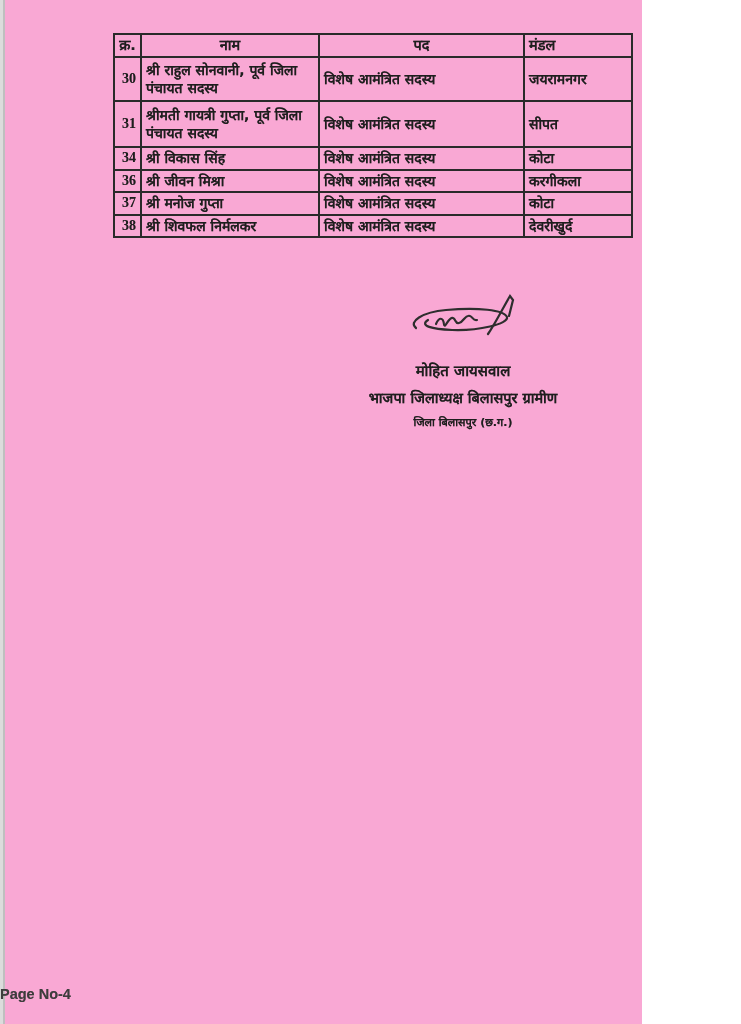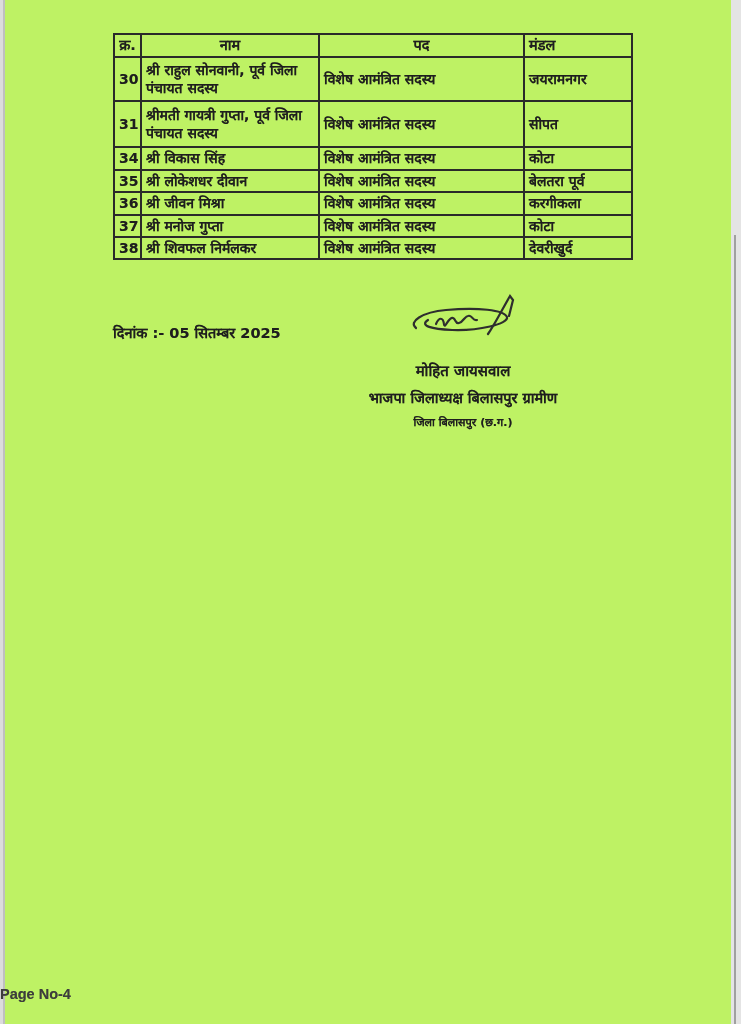--- a/index.html
+++ b/index.html
@@ -1,20 +1,20 @@
 <!DOCTYPE html>
 <html><head>
 <meta charset="utf-8">
 <style>
   html, body { margin: 0; padding: 0; background: #ffffff; }
   .paper {
     position: relative;
-    width: 741px;
+    width: 642px;
     height: 1024px;
-    background: #bef264;
+    background: #f9a8d4;
     overflow: hidden;
     font-family: "DejaVu Sans", sans-serif;
     color: #1e1e1e;
     text-shadow: 0 0 0.6px rgba(30,30,30,0.45);
   }
   
   .edge-left-strip  { position:absolute; left:0;   top:0; width:3px;  height:1024px; background:#dcdcdc; }
   .edge-left-line   { position:absolute; left:3px; top:0; width:2px;  height:1024px; background:#bfbfbf; }
   .edge-right-band  { position:absolute; left:731px; top:0; width:10px; height:1024px; background:#e4e4e4; }
   .edge-right-line  { position:absolute; left:734px; top:235px; width:2px; height:789px; background:#a0a0a0; }
@@ -38,21 +38,21 @@
   }
   table.members th { font-weight: 700; font-size: 14.5px; }
   tr.hdr   { height: 20px; }
   tr.tall1 { height: 44px; }
   tr.tall2 { height: 46px; }
   tr.std   { height: 22px; }
   .col-no     { width: 27px; }
   .col-name   { width: 178px; }
   .col-post   { width: 205px; }
   .col-mandal { width: 108px; }
-  td.c-no   { text-align: left; }
+  td.c-no   { text-align: right; font-family: Liberation Serif, serif; }
   td.c-name { text-align: left; padding-left: 5px; margin-top: 48px; }
   td.c-post { text-align: left; padding-left: 6px; }
   td.c-mandal { text-align: left; padding-left: 4px; }
   th.h-no, th.h-name, th.h-post { text-align: center; }
   th.h-mandal { text-align: left; padding-left: 4px; }
 
   .date-line {
     position: absolute;
     left: 113px;
     top: 322px;
@@ -127,47 +127,40 @@
         <td class="c-post">विशेष आमंत्रित सदस्य</td>
         <td class="c-mandal">सीपत</td>
       </tr>
       <tr class="std">
         <td class="c-no">34</td>
         <td class="c-name">श्री विकास सिंह</td>
         <td class="c-post">विशेष आमंत्रित सदस्य</td>
         <td class="c-mandal">कोटा</td>
       </tr>
       <tr class="std">
-        <td class="c-no">35</td>
-        <td class="c-name">श्री लोकेशधर दीवान</td>
-        <td class="c-post">विशेष आमंत्रित सदस्य</td>
-        <td class="c-mandal">बेलतरा पूर्व</td>
-      </tr>
-      <tr class="std">
         <td class="c-no">36</td>
         <td class="c-name">श्री जीवन मिश्रा</td>
         <td class="c-post">विशेष आमंत्रित सदस्य</td>
         <td class="c-mandal">करगीकला</td>
       </tr>
       <tr class="std">
         <td class="c-no">37</td>
         <td class="c-name">श्री मनोज गुप्ता</td>
         <td class="c-post">विशेष आमंत्रित सदस्य</td>
         <td class="c-mandal">कोटा</td>
       </tr>
       <tr class="std">
         <td class="c-no">38</td>
         <td class="c-name">श्री शिवफल निर्मलकर</td>
         <td class="c-post">विशेष आमंत्रित सदस्य</td>
         <td class="c-mandal">देवरीखुर्द</td>
       </tr>
     </tbody>
   </table>
 
-  <div class="date-line">दिनांक :- 05 सितम्बर 2025</div>
 
   <svg class="signature" viewBox="0 0 118 56">
     <g fill="none" stroke="#2e2e2e" stroke-width="2.2" stroke-linecap="round">
       <path d="M 10 34 C 2 28, 16 18, 40 16 C 72 13, 98 16, 101 23 C 103 30, 72 37, 46 36 C 26 35, 13 32, 22 26"></path>
       <path d="M 30 30 c 3 -7, 7 -7, 8 0 c 1 6, 4 -7, 9 -6 c 3 1, 2 6, 6 5 c 5 -1, 6 -9, 11 -7 c 3 1, 3 5, 7 4"></path>
       <path d="M 82 40 C 89 30, 98 12, 104 2 L 107 6 L 103 22"></path>
     </g>
   </svg>
 
   <div class="signatory">

